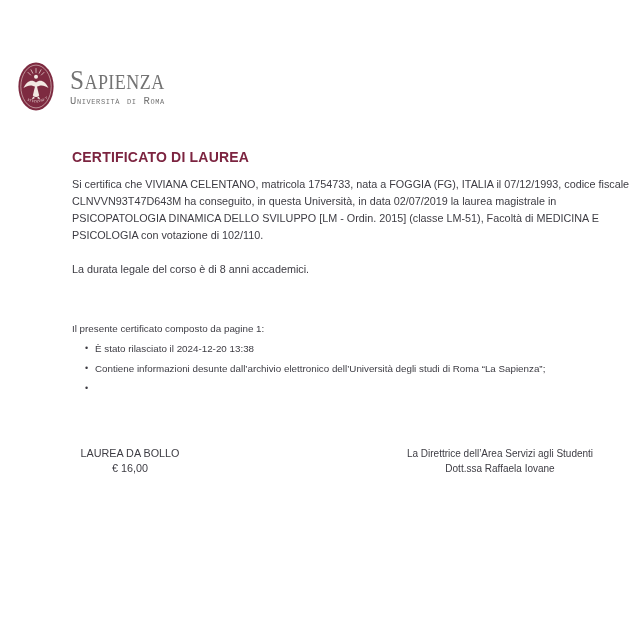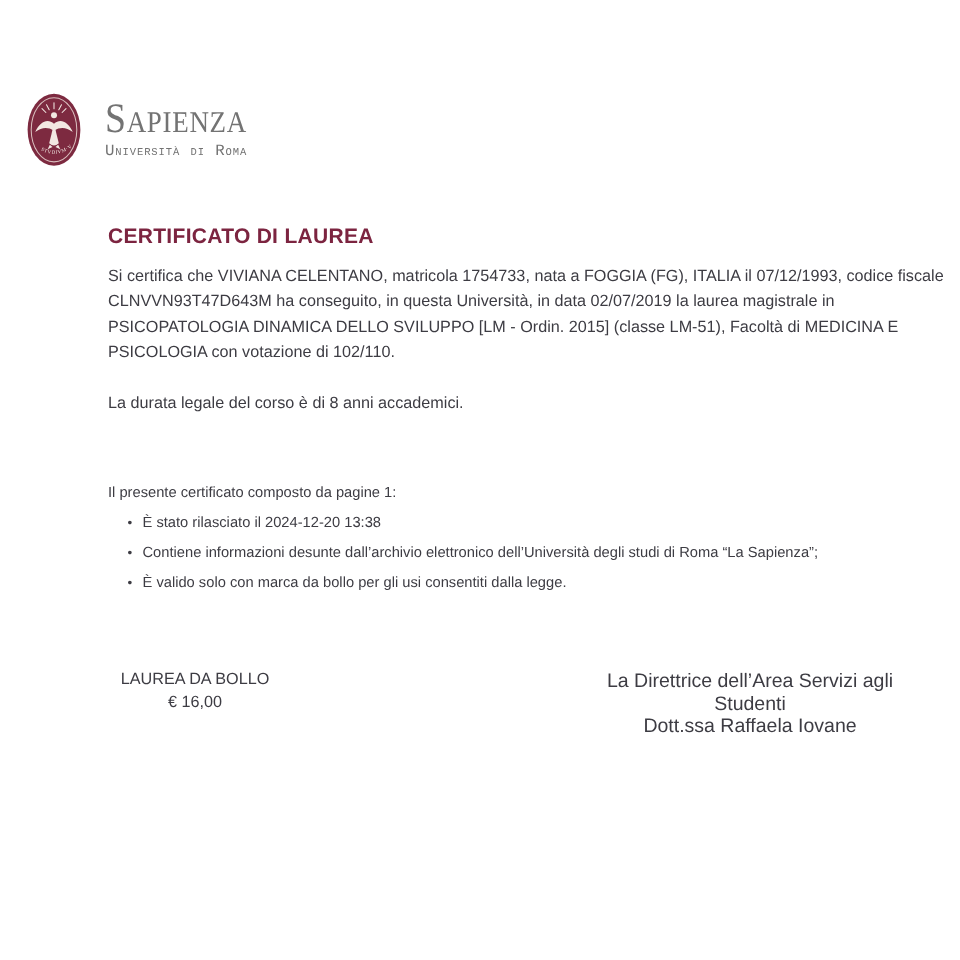--- a/index.html
+++ b/index.html
@@ -56,21 +56,21 @@
   .bullet-row { display: flex; padding-left: 13px; margin-bottom: 7px; font-size: 9.8px; line-height: 13px; white-space: nowrap; }
   .bullet-dot { width: 10px; flex: 0 0 10px; font-size: 9px; }
 
   
   .stamp {
     position: absolute; left: 60px; top: 446px; width: 140px;
     text-align: center; font-size: 10.8px; line-height: 15px;
   }
   .signature {
     position: absolute; left: 390px; top: 446px; width: 220px;
-    text-align: center; font-size: 13px; line-height: 15px;
+    text-align: center; font-size: 10px; line-height: 15px;
   }
 </style>
 </head>
 <body>
 
 <div class="page">
 
   <div class="logo">
     <svg class="emblem" viewBox="0 0 36 49" aria-hidden="true">
       <ellipse cx="18" cy="24.5" rx="17.6" ry="24" fill="#7d2a40"></ellipse>
@@ -121,21 +121,20 @@
     <div class="bullet-row">
       <span class="bullet-dot">•</span>
       <span>È stato rilasciato il 2024-12-20 13:38</span>
     </div>
     <div class="bullet-row">
       <span class="bullet-dot">•</span>
       <span>Contiene informazioni desunte dall’archivio elettronico dell’Università degli studi di Roma “La Sapienza”;</span>
     </div>
     <div class="bullet-row">
       <span class="bullet-dot">•</span>
-      <span>È valido solo con marca da bollo per gli usi consentiti dalla legge.</span>
     </div>
   </div>
 
   <div class="stamp">
     <div>LAUREA DA BOLLO</div>
     <div>€ 16,00</div>
   </div>
 
   <div class="signature">
     <div>La Direttrice dell’Area Servizi agli Studenti</div>

